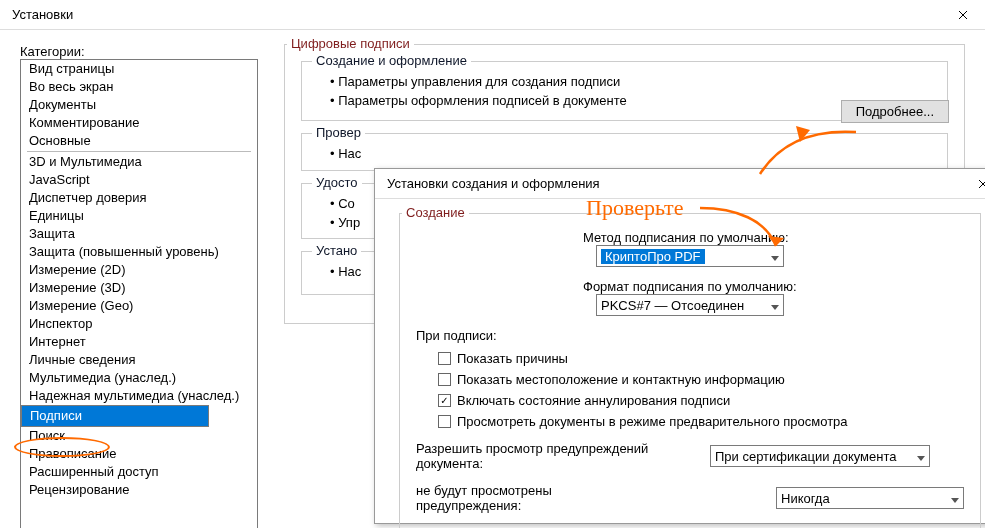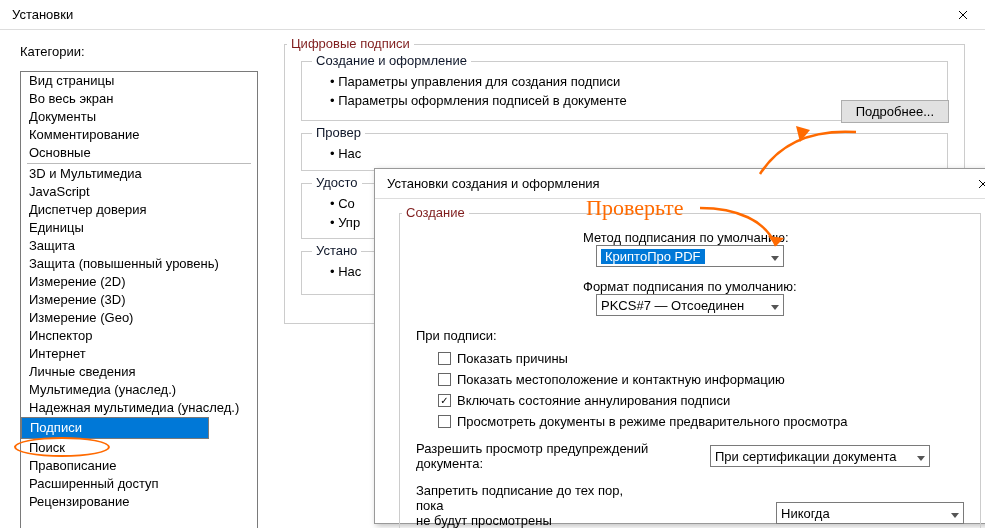--- a/index.html
+++ b/index.html
@@ -5,21 +5,21 @@
 * { box-sizing: border-box; margin: 0; padding: 0; font-family: "Segoe UI", Tahoma, sans-serif; font-size: 13px; }
 body { background: #fff; width: 985px; height: 528px; overflow: hidden; position: relative; }
 
 .titlebar { display: flex; align-items: center; justify-content: space-between; height: 30px; padding: 0 0 0 12px; border-bottom: 1px solid #ddd; }
 .titlebar .title { color: #000; }
 .titlebar .close { width: 45px; height: 30px; display: flex; align-items: center; justify-content: center; cursor: pointer; }
 
 .body { display: flex; padding: 14px 20px 0 20px; gap: 26px; position: relative; }
 
 .sidebar { width: 238px; }
-.sidebar-label { margin-bottom: 12px; }
+.sidebar-label { margin-bottom: 0; }
 .catlist { border: 1px solid #7a7a7a; height: 470px; overflow: hidden; background: #fff; }
 .catlist .item { padding: 0 8px; line-height: 18px; white-space: nowrap; cursor: default; }
 .catlist .item.sel { background: #0078d7; color: #fff; }
 .catlist hr { border: none; border-top: 1px solid #bbb; margin: 1px 6px; }
 
 .main { flex: 1; position: relative; }
 .group { border: 1px solid #ccc; padding: 16px 16px; margin-bottom: 16px; position: relative; }
 .group-title { position: absolute; top: -9px; left: 2px; background: #fff; padding: 0 4px; color: #7f1d1d; }
 .sub { border: 1px solid #ccc; padding: 10px 14px; margin-bottom: 12px; position: relative; }
 .sub-title { position: absolute; top: -9px; left: 10px; background: #fff; padding: 0 4px; color: #0f172a; }
@@ -177,21 +177,20 @@
           <span class="arrow">
             <svg width="8" height="5" viewBox="0 0 8 5">
                 <path d="M0 0 L4 5 L8 0 Z" fill="#555"></path>
               </svg>
           </span>
         </div>
       </div>
 
       <div class="row3">
         <div class="lab3">
-          <div>Запретить подписание до тех пор, пока</div>
           <div>не будут просмотрены предупреждения:</div>
         </div>
         <div class="sel" style="width:188px; margin-left:auto;">
           <span>Никогда</span>
           <span class="arrow">
             <svg width="8" height="5" viewBox="0 0 8 5">
                 <path d="M0 0 L4 5 L8 0 Z" fill="#555"></path>
               </svg>
           </span>
         </div>

